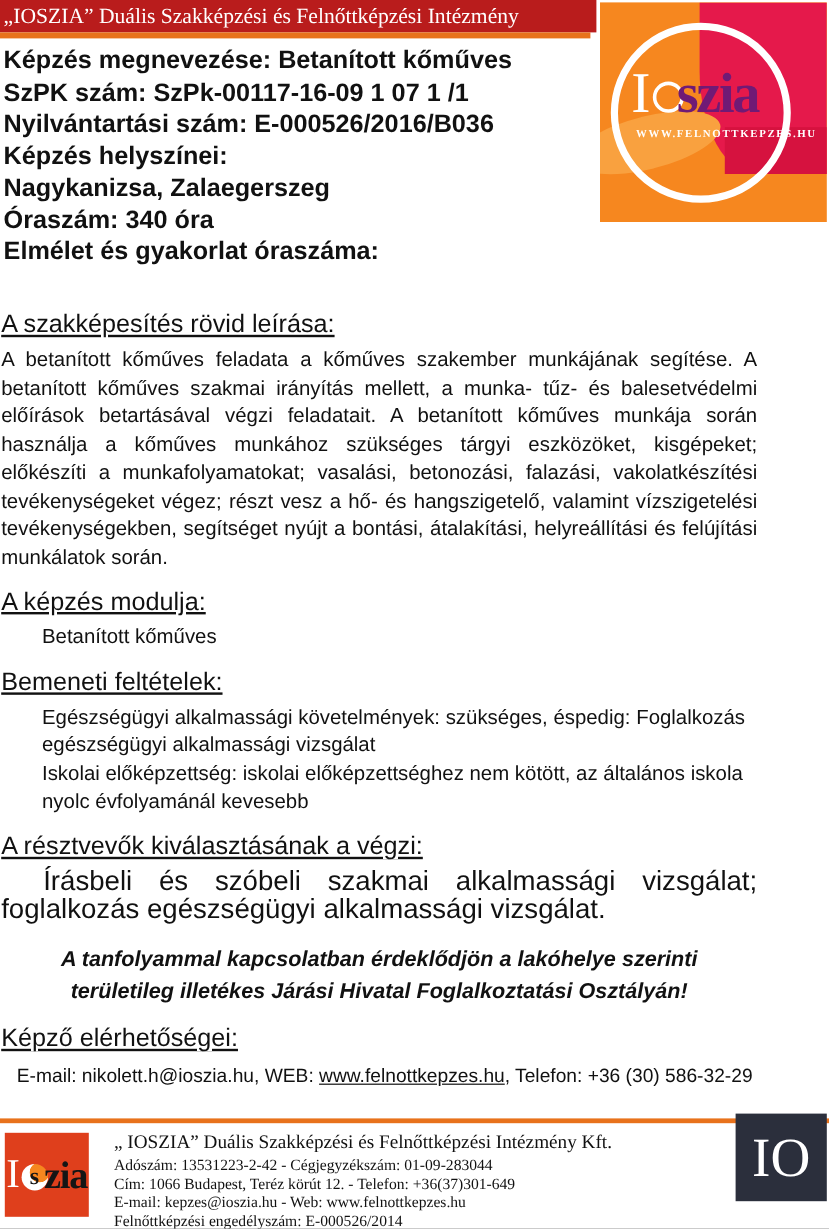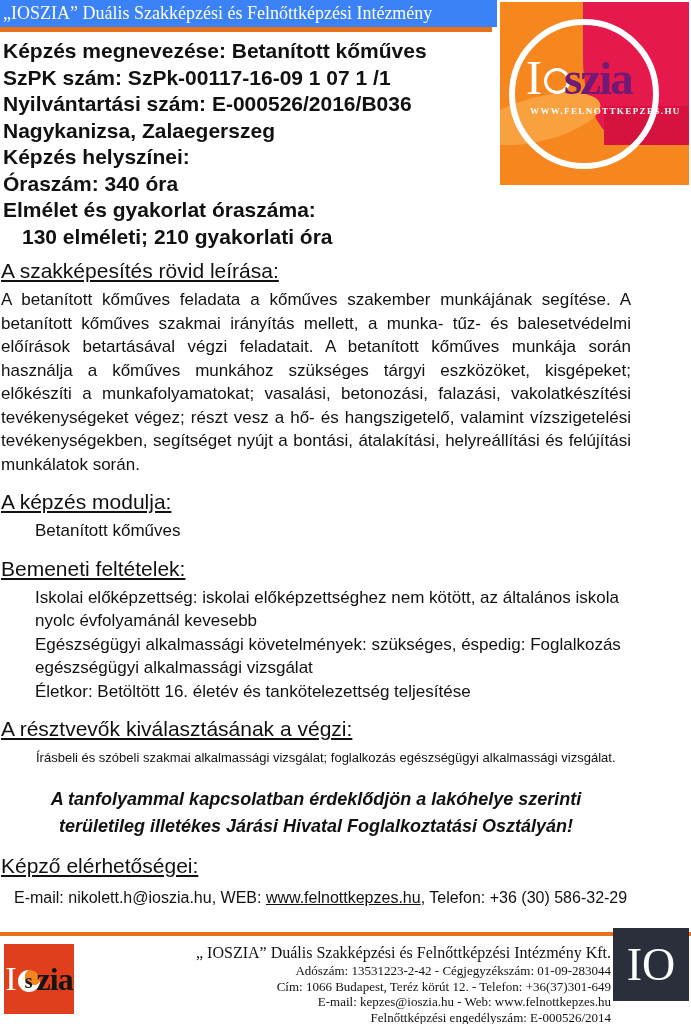--- a/index.html
+++ b/index.html
@@ -1,20 +1,20 @@
 <!DOCTYPE html>
 <html lang="hu"><head>
 <meta charset="utf-8">
 <style>
   html,body{margin:0;padding:0;background:#777;}
   .page{position:relative;width:691px;height:1024px;background:#ffffff;overflow:hidden;
         font-family:"Liberation Sans",sans-serif;color:#111;margin:0 auto;}
 
   
-  .top-bar{position:absolute;left:0;top:0;width:497px;height:27px;background:#3b82f6;
+  .top-bar{position:absolute;left:0;top:0;width:497px;height:27px;background:#b91c1c;
            display:flex;align-items:center;}
   .top-bar-title{font-family:"Liberation Serif",serif;color:#ffffff;font-size:18px;
                  padding-left:3px;white-space:nowrap;}
   .top-rule{position:absolute;left:0;top:27px;width:492px;height:5px;background:#E8721C;}
 
   
   .logo-big{position:absolute;left:500px;top:2px;width:189px;height:183px;
             background:#F6871F;overflow:hidden;}
   .lb-crimson{position:absolute;left:44%;top:0;right:0;height:78%;background:#E5194B;
               border-bottom-left-radius:45% 60%;}
@@ -36,38 +36,38 @@
   .header-block{position:absolute;left:3px;top:38px;width:500px;
                 font-weight:bold;font-size:21px;line-height:26.5px;white-space:nowrap;}
   .header-line.indent{padding-left:19px;}
 
   
   .content{position:absolute;left:0;top:258px;width:632px;padding:0;}
   .sec-heading{font-size:21px;font-weight:normal;text-decoration:underline;
                margin:13px 0 5px 1px;line-height:25px;}
   .body-text{font-size:17px;line-height:23.5px;text-align:justify;margin:0 1px;}
   .list-item{font-size:17px;line-height:23.5px;margin-left:35px;margin-right:4px;}
-  .hang-text{font-size:13px;line-height:23.5px;text-indent:35px;text-align:justify;margin:0 1px;}
+  .hang-text{font-size:23px;line-height:23.5px;text-indent:35px;text-align:justify;margin:0 1px;}
   .notice{font-size:18px;font-weight:bold;font-style:italic;text-align:center;
           line-height:27px;margin:16px 18px 4px 18px;}
   .contact-line{font-size:16px;line-height:23px;margin:8px 0 0 14px;white-space:nowrap;}
   .contact-link{text-decoration:underline;color:#111;cursor:pointer;}
 
   
   .footer-rule{position:absolute;left:0;top:932px;width:691px;height:4px;background:#E8721C;}
   .footer-logo-left{position:absolute;left:4px;top:944px;width:70px;height:70px;
                     background:#DF3F1C;display:flex;align-items:center;justify-content:center;}
   .fl-row{display:flex;align-items:center;font-family:"Liberation Serif",serif;line-height:1;}
   .fl-i{color:#ffffff;font-size:34px;}
   .fl-o{width:22px;height:22px;border-radius:50%;
         background:radial-gradient(circle at 68% 32%, #F6871F 0 38%, #ffffff 40%);
         display:flex;align-items:center;justify-content:center;margin:4px 0 0 1px;}
   .fl-s{color:#151515;font-size:20px;font-weight:bold;font-family:"Liberation Serif",serif;}
   .fl-zia{color:#151515;font-size:32px;font-weight:bold;letter-spacing:-1px;margin-left:-3px;}
-  .footer-center{position:absolute;left:95px;top:944px;width:516px;text-align:right;
+  .footer-center{position:absolute;left:95px;top:944px;width:516px;text-align:left;
                  font-family:"Liberation Serif",serif;color:#111;}
   .footer-company{font-size:16px;line-height:18px;margin-bottom:1px;white-space:nowrap;}
   .footer-line{font-size:13px;line-height:15.5px;white-space:nowrap;}
   .footer-logo-right{position:absolute;left:613px;top:928px;width:76px;height:73px;
                      background:#2B2F3C;display:flex;align-items:center;justify-content:center;}
   .fr-io{color:#ffffff;font-family:"Liberation Serif",serif;font-size:46px;line-height:1;}
 </style>
 </head>
 <body>
 
@@ -88,39 +88,37 @@
       <span class="lb-o"></span>
       <span class="lb-szia">szia</span>
     </div>
     <div class="lb-site">WWW.FELNOTTKEPZES.HU</div>
   </div>
 
   <div class="header-block">
     <div class="header-line">Képzés megnevezése: Betanított kőműves</div>
     <div class="header-line">SzPK szám: SzPk-00117-16-09 1 07 1 /1</div>
     <div class="header-line">Nyilvántartási szám: E-000526/2016/B036</div>
+    <div class="header-line">Képzés helyszínei:</div>
     <div class="header-line">Nagykanizsa, Zalaegerszeg</div>
-    <div class="header-line">Képzés helyszínei:</div>
     <div class="header-line">Óraszám: 340 óra</div>
     <div class="header-line">Elmélet és gyakorlat óraszáma:</div>
-    <div class="header-line indent">130 elméleti; 210 gyakorlati óra</div>
   </div>
 
   <div class="content">
 
     <div class="sec-heading" style="margin-top:0;">A szakképesítés rövid leírása:</div>
     <p class="body-text">A betanított kőműves feladata a kőműves szakember munkájának segítése. A betanított kőműves szakmai irányítás mellett, a munka- tűz- és balesetvédelmi előírások betartásával végzi feladatait. A betanított kőműves munkája során használja a kőműves munkához szükséges tárgyi eszközöket, kisgépeket; előkészíti a munkafolyamatokat; vasalási, betonozási, falazási, vakolatkészítési tevékenységeket végez; részt vesz a hő- és hangszigetelő, valamint vízszigetelési tevékenységekben, segítséget nyújt a bontási, átalakítási, helyreállítási és felújítási munkálatok során.</p>
 
     <div class="sec-heading">A képzés modulja:</div>
     <div class="list-item">Betanított kőműves</div>
 
     <div class="sec-heading">Bemeneti feltételek:</div>
+    <div class="list-item">Egészségügyi alkalmassági követelmények: szükséges, éspedig: Foglalkozás egészségügyi alkalmassági vizsgálat</div>
     <div class="list-item">Iskolai előképzettség: iskolai előképzettséghez nem kötött, az általános iskola nyolc évfolyamánál kevesebb</div>
-    <div class="list-item">Egészségügyi alkalmassági követelmények: szükséges, éspedig: Foglalkozás egészségügyi alkalmassági vizsgálat</div>
-    <div class="list-item">Életkor: Betöltött 16. életév és tankötelezettség teljesítése</div>
 
     <div class="sec-heading">A résztvevők kiválasztásának a végzi:</div>
     <p class="hang-text">Írásbeli és szóbeli szakmai alkalmassági vizsgálat; foglalkozás egészségügyi alkalmassági vizsgálat.</p>
 
     <p class="notice">A tanfolyammal kapcsolatban érdeklődjön a lakóhelye szerinti területileg illetékes Járási Hivatal Foglalkoztatási Osztályán!</p>
 
     <div class="sec-heading">Képző elérhetőségei:</div>
     <div class="contact-line">
       <span>E-mail: nikolett.h@ioszia.hu, WEB: </span><span class="contact-link">www.felnottkepzes.hu</span><span>, Telefon: +36 (30) 586-32-29</span>
     </div>

